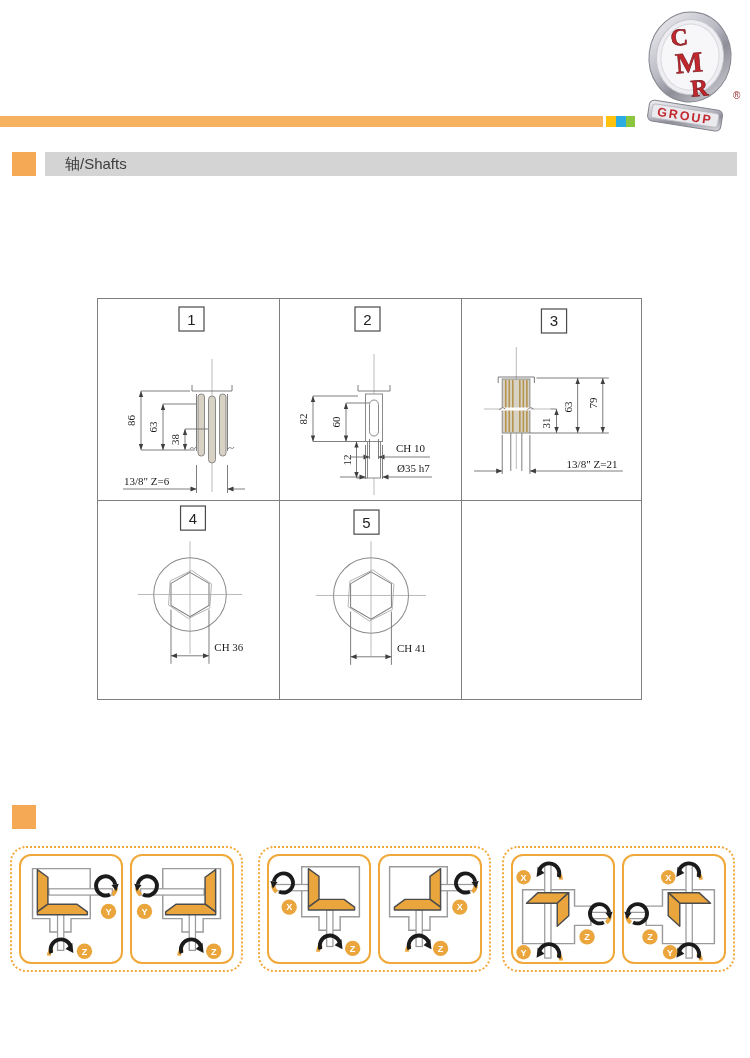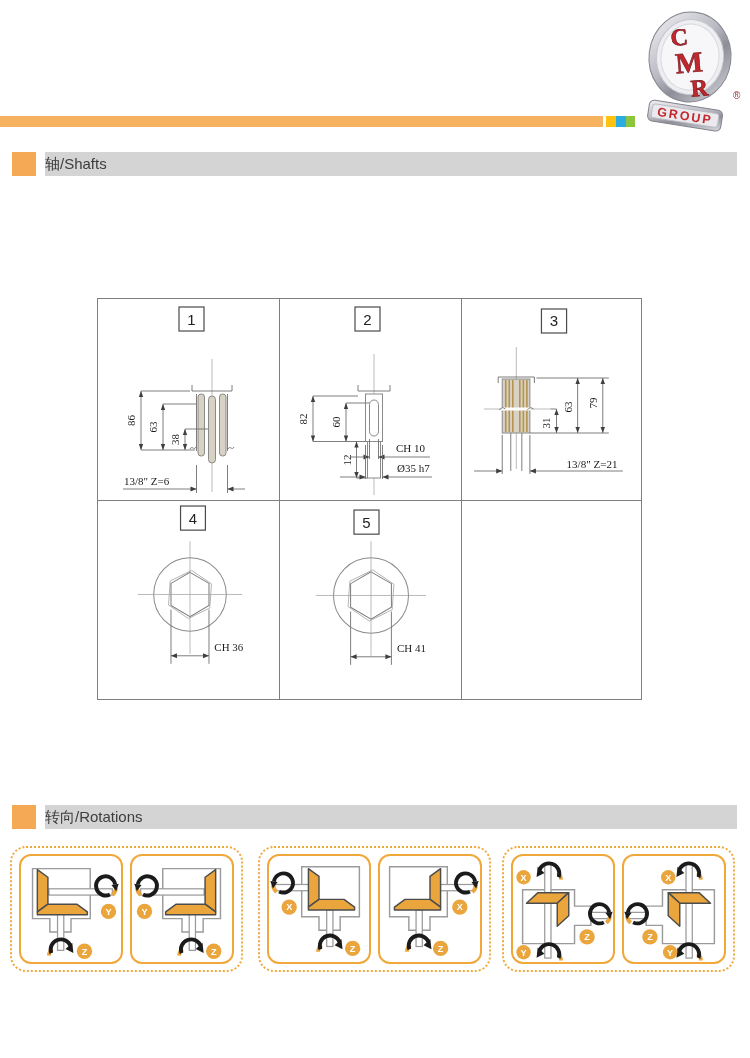--- a/index.html
+++ b/index.html
@@ -7,21 +7,21 @@
         font-family:"Liberation Sans",sans-serif;}
   
   .topbar{position:absolute;top:116px;left:0;width:603px;height:11px;background:#F6B25E;}
   .sq{position:absolute;top:116px;width:9.5px;height:11px;}
   .sq.y{left:606px;background:#FFC20E;}
   .sq.c{left:616px;background:#2BACE2;}
   .sq.g{left:625.5px;background:#8CC63F;}
   
   .sec-sq{position:absolute;left:12px;width:24px;height:24px;background:#F5A955;}
   .sec-bar{position:absolute;left:45px;width:692px;height:24px;background:#D4D4D4;
-           display:flex;align-items:center;padding-left:0;box-sizing:border-box;
+           display:flex;align-items:center;padding-left:20px;box-sizing:border-box;
            font-size:15px;font-weight:500;color:#3d3d3d;}
   .pos-shafts{top:152px;}
   .pos-rot{top:805px;}
   
   .stable{position:absolute;left:97px;top:298px;width:543px;height:400px;
           border:1px solid #7f7f7f;display:grid;
           grid-template-columns:182px 182px auto;grid-template-rows:202px auto;}
   .cell{position:relative;border-right:1px solid #7f7f7f;border-bottom:1px solid #7f7f7f;}
   .cell.lc{border-right:none;}
   .cell.r2{border-bottom:none;}
@@ -245,23 +245,20 @@
         <polygon class="ah" points="70.6,155 76.6,152.6 76.6,157.4"></polygon>
         <polygon class="ah" points="111.4,155 105.4,152.6 105.4,157.4"></polygon>
         <text class="dt" x="117" y="150">CH 41</text>
       </svg>
     </div>
 
     <div class="cell lc r2"></div>
   </div>
 
   <div class="sec-sq pos-rot"></div>
-  <div class="sec-bar pos-rot">
-    <span>转向/Rotations</span>
-  </div>
 
   <div class="rgroup" id="rg1">
     <div class="rcell">
       <svg viewBox="0 0 104 110">
         <path class="house" d="M12 13 H72 V65 H52 V79 H30 V65 H12 Z"></path>
         <rect class="shaft" x="29" y="34" width="66" height="6.5"></rect>
         <rect class="shaft" x="38" y="58" width="6.5" height="40"></rect>
         <polygon class="gear" points="17,14 28,22 28,50 17,58"></polygon>
         <polygon class="gear" points="17,61 17,58 28,50 58,50 69,58 69,61"></polygon>
         <use href="#rot-cw" transform="translate(88 31)"></use>

